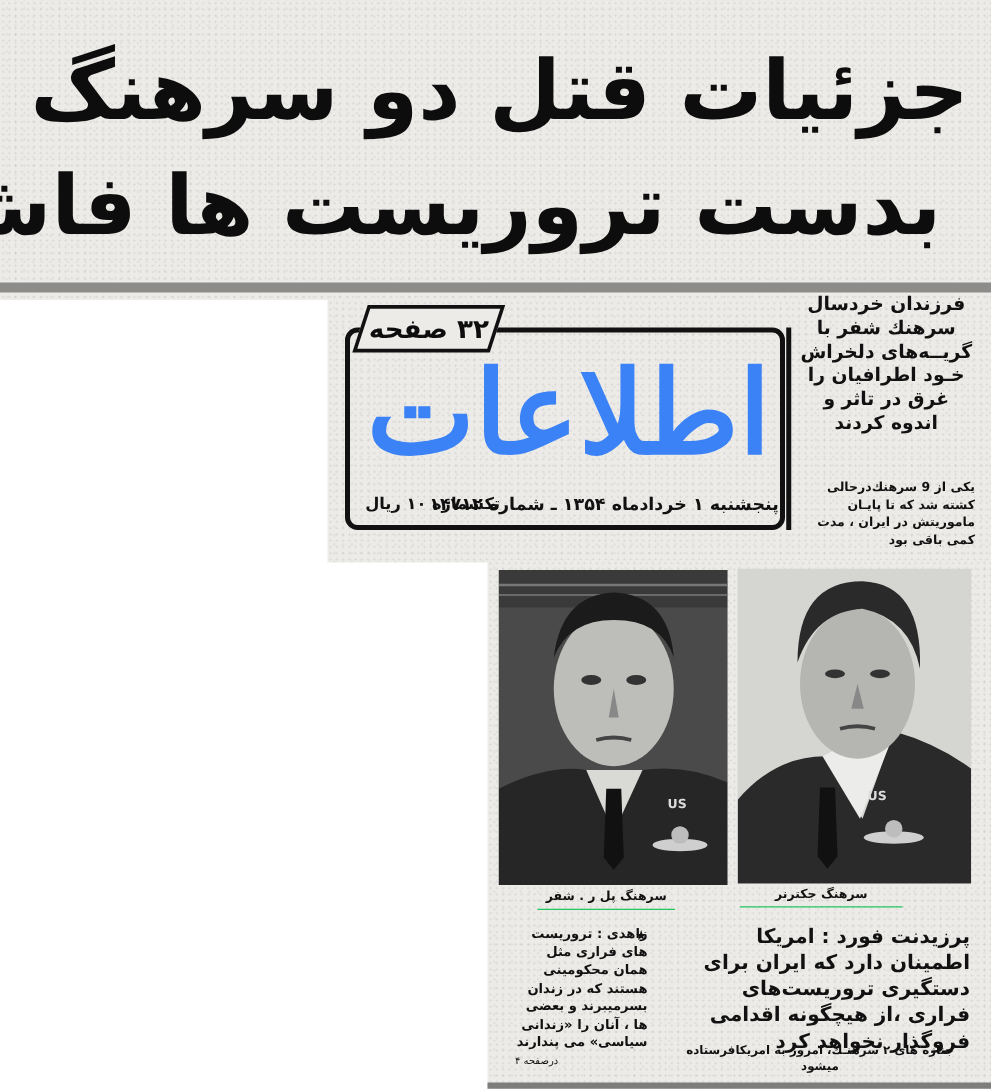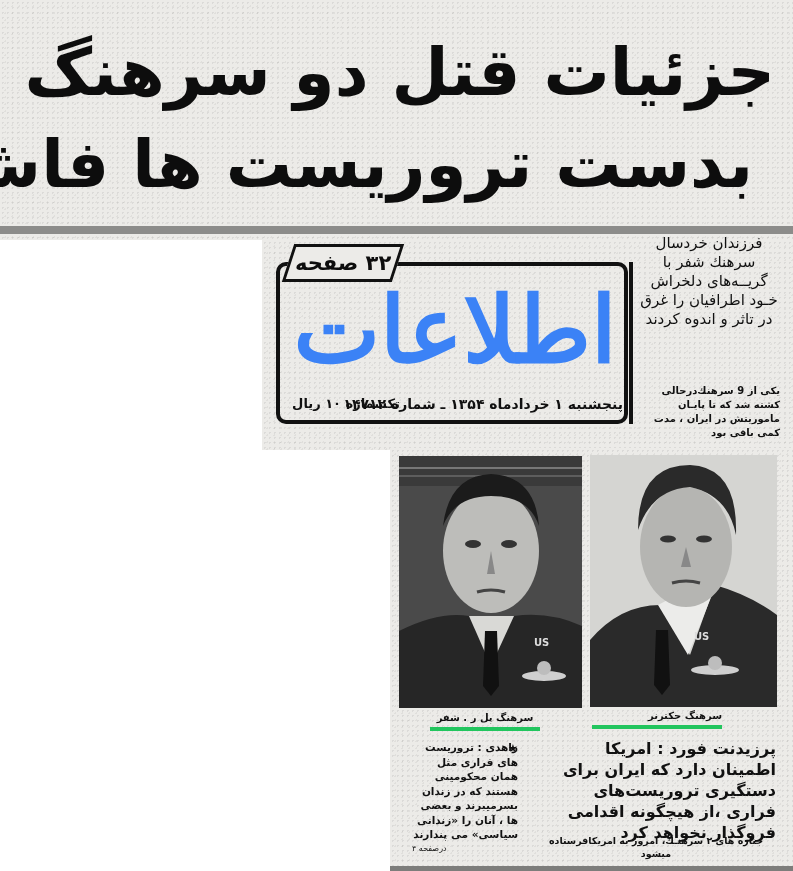--- a/index.html
+++ b/index.html
@@ -62,39 +62,39 @@
     .price-line {
       position: absolute; left: 290px; top: 396px; width: 110px;
       direction: rtl; text-align: right; font-size: 13px; font-weight: bold; white-space: nowrap;
     }
     .black-edge {
       position: absolute; left: 629px; top: 262px; width: 4px; height: 162px; background: #111;
     }
     
     .side-lead {
       position: absolute; left: 638px; top: 234px; width: 142px;
-      direction: rtl; text-align: center; font-size: 15px; font-weight: normal; line-height: 19px;
+      direction: rtl; text-align: center; font-size: 15px; font-weight: bold; line-height: 19px;
     }
     .side-sub {
       position: absolute; left: 640px; top: 384px; width: 140px;
       direction: rtl; text-align: right; font-size: 10px; font-weight: bold; line-height: 14px;
     }
     
     .photo {
       position: absolute; overflow: hidden; box-sizing: border-box;
     }
     .photo-left { left: 399px; top: 456px; width: 183px; height: 252px; background: #555; }
     .photo-right { left: 590px; top: 455px; width: 187px; height: 252px; background: #d8d8d6; }
     .photo svg { position: absolute; inset: 0; width: 100%; height: 100%; }
     .caption {
       position: absolute; direction: rtl; text-align: center; font-size: 10px; font-weight: bold;
-      border-bottom: 4px solid #22c55e; padding-bottom: 4px;
+      border-bottom: 1px solid #22c55e; padding-bottom: 4px;
     }
     .caption-left { left: 430px; top: 712px; width: 110px; }
-    .caption-right { left: 592px; top: 710px; width: 130px; text-align: right; }
+    .caption-right { left: 592px; top: 710px; width: 130px; }
     
     .sub-story {
       position: absolute; left: 408px; top: 740px; width: 110px;
       direction: rtl; font-size: 10.5px; font-weight: bold; line-height: 14.5px;
     }
     .star { position: absolute; left: 508px; top: 742px; font-size: 11px; }
     .continue {
       position: absolute; left: 412px; top: 844px; width: 60px;
       direction: rtl; text-align: left; font-size: 8px;
     }

